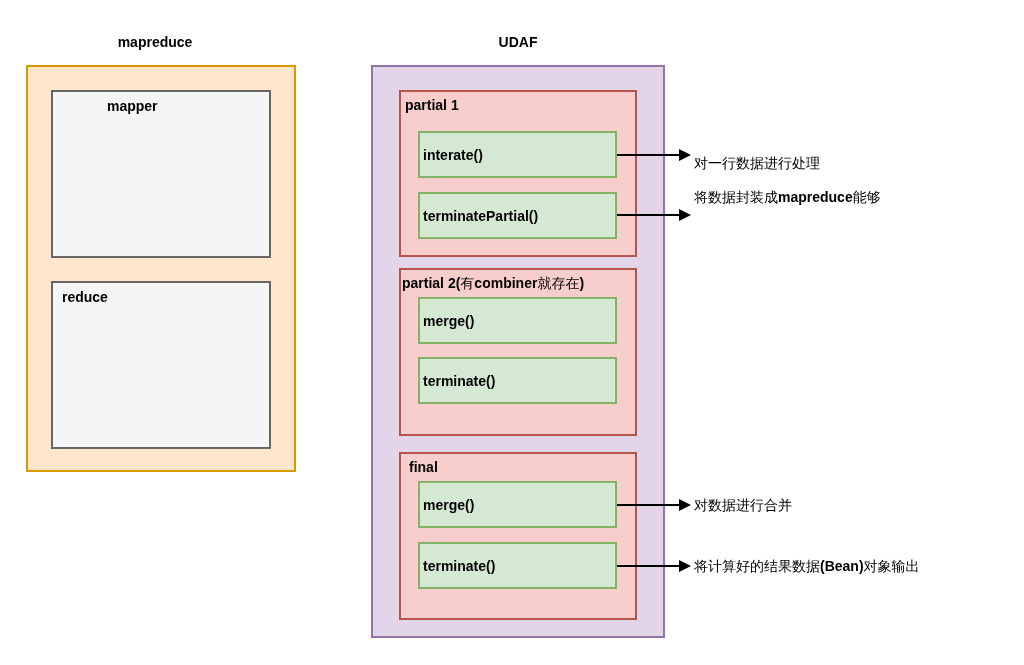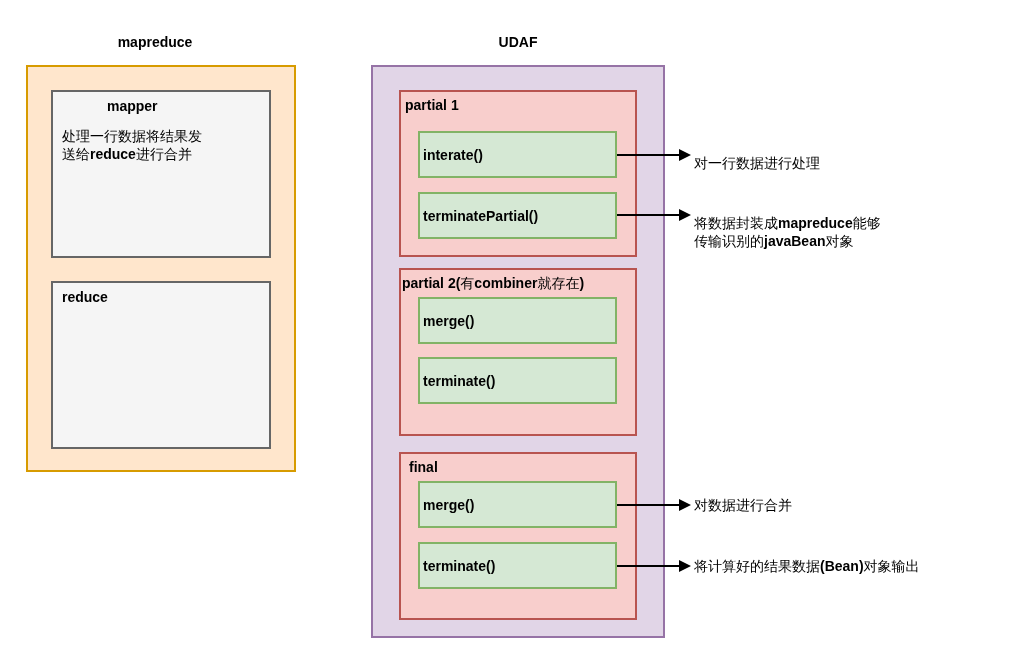--- a/index.html
+++ b/index.html
@@ -20,24 +20,20 @@
   .arrow-head { width:0; height:0; border-top:6px solid transparent; border-bottom:6px solid transparent; border-left:12px solid #000; }
 </style>
 </head>
 <body>
 
 <div class="abs title" style="left:80px;top:34px;width:150px;">mapreduce</div>
 <div class="abs mr-outer" style="left:26px;top:65px;width:270px;height:407px;">
 </div>
 <div class="abs mr-inner" style="left:51px;top:90px;width:220px;height:168px;">
   <div class="abs lbl" style="left:14px;top:6px;margin-left:40px;">mapper</div>
-  <div class="abs desc" style="left:9px;top:35px;">
-    <div>处理一行数据将结果发</div>
-    <div><span>送给</span><b>reduce</b><span>进行合并</span></div>
-  </div>
 </div>
 <div class="abs mr-inner" style="left:51px;top:281px;width:220px;height:168px;">
   <div class="abs lbl" style="left:9px;top:6px;">reduce</div>
 </div>
 
 <div class="abs title" style="left:443px;top:34px;width:150px;">UDAF</div>
 <div class="abs udaf-outer" style="left:371px;top:65px;width:294px;height:573px;"></div>
 
 <div class="abs phase" style="left:399px;top:90px;width:238px;height:167px;">
   <div class="abs lbl" style="left:4px;top:5px;">partial 1</div>
@@ -60,18 +56,17 @@
 <div class="abs arrow-line" style="left:617px;top:154px;width:62px;"></div>
 <div class="abs arrow-head" style="left:679px;top:149px;"></div>
 <div class="abs arrow-line" style="left:617px;top:214px;width:62px;"></div>
 <div class="abs arrow-head" style="left:679px;top:209px;"></div>
 <div class="abs arrow-line" style="left:617px;top:504px;width:62px;"></div>
 <div class="abs arrow-head" style="left:679px;top:499px;"></div>
 <div class="abs arrow-line" style="left:617px;top:565px;width:62px;"></div>
 <div class="abs arrow-head" style="left:679px;top:560px;"></div>
 
 <div class="abs desc" style="left:694px;top:146px;white-space:nowrap;margin-top:8px;">对一行数据进行处理</div>
-<div class="abs desc" style="left:694px;top:214px;white-space:nowrap;">
+<div class="abs desc" style="left:694px;top:188px;white-space:nowrap;">
   <div><span>将数据封装成</span><b>mapreduce</b><span>能够</span></div>
-  <div><span>传输识别的</span><b>javaBean</b><span>对象</span></div>
 </div>
 <div class="abs desc" style="left:694px;top:496px;white-space:nowrap;text-align:right;">对数据进行合并</div>
 <div class="abs desc" style="left:694px;top:557px;white-space:nowrap;text-align:right;"><span>将计算好的结果数据</span><b>(Bean)</b><span>对象输出</span></div>
 
 </body></html>

